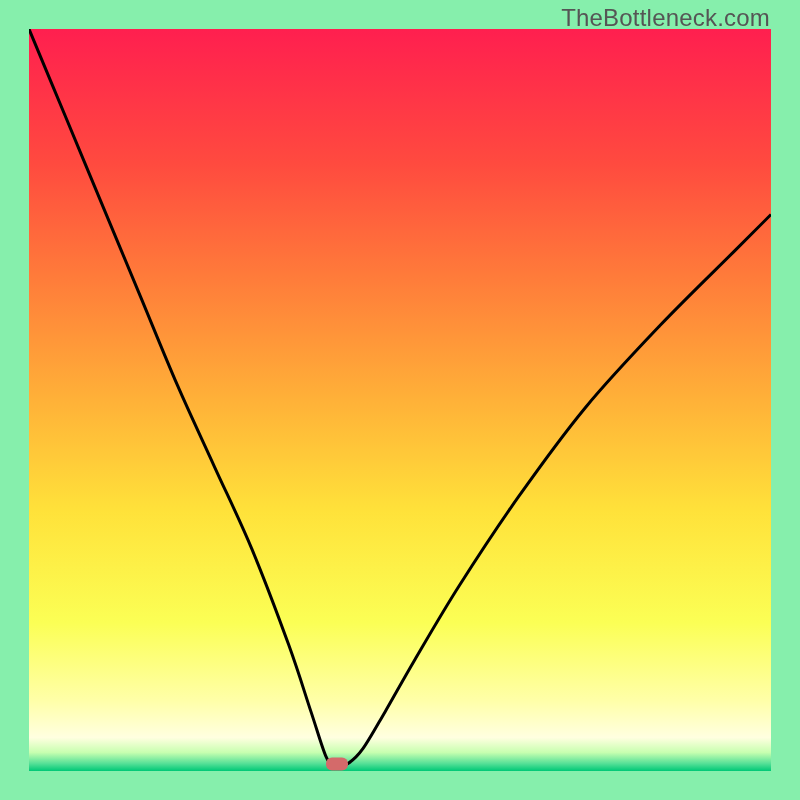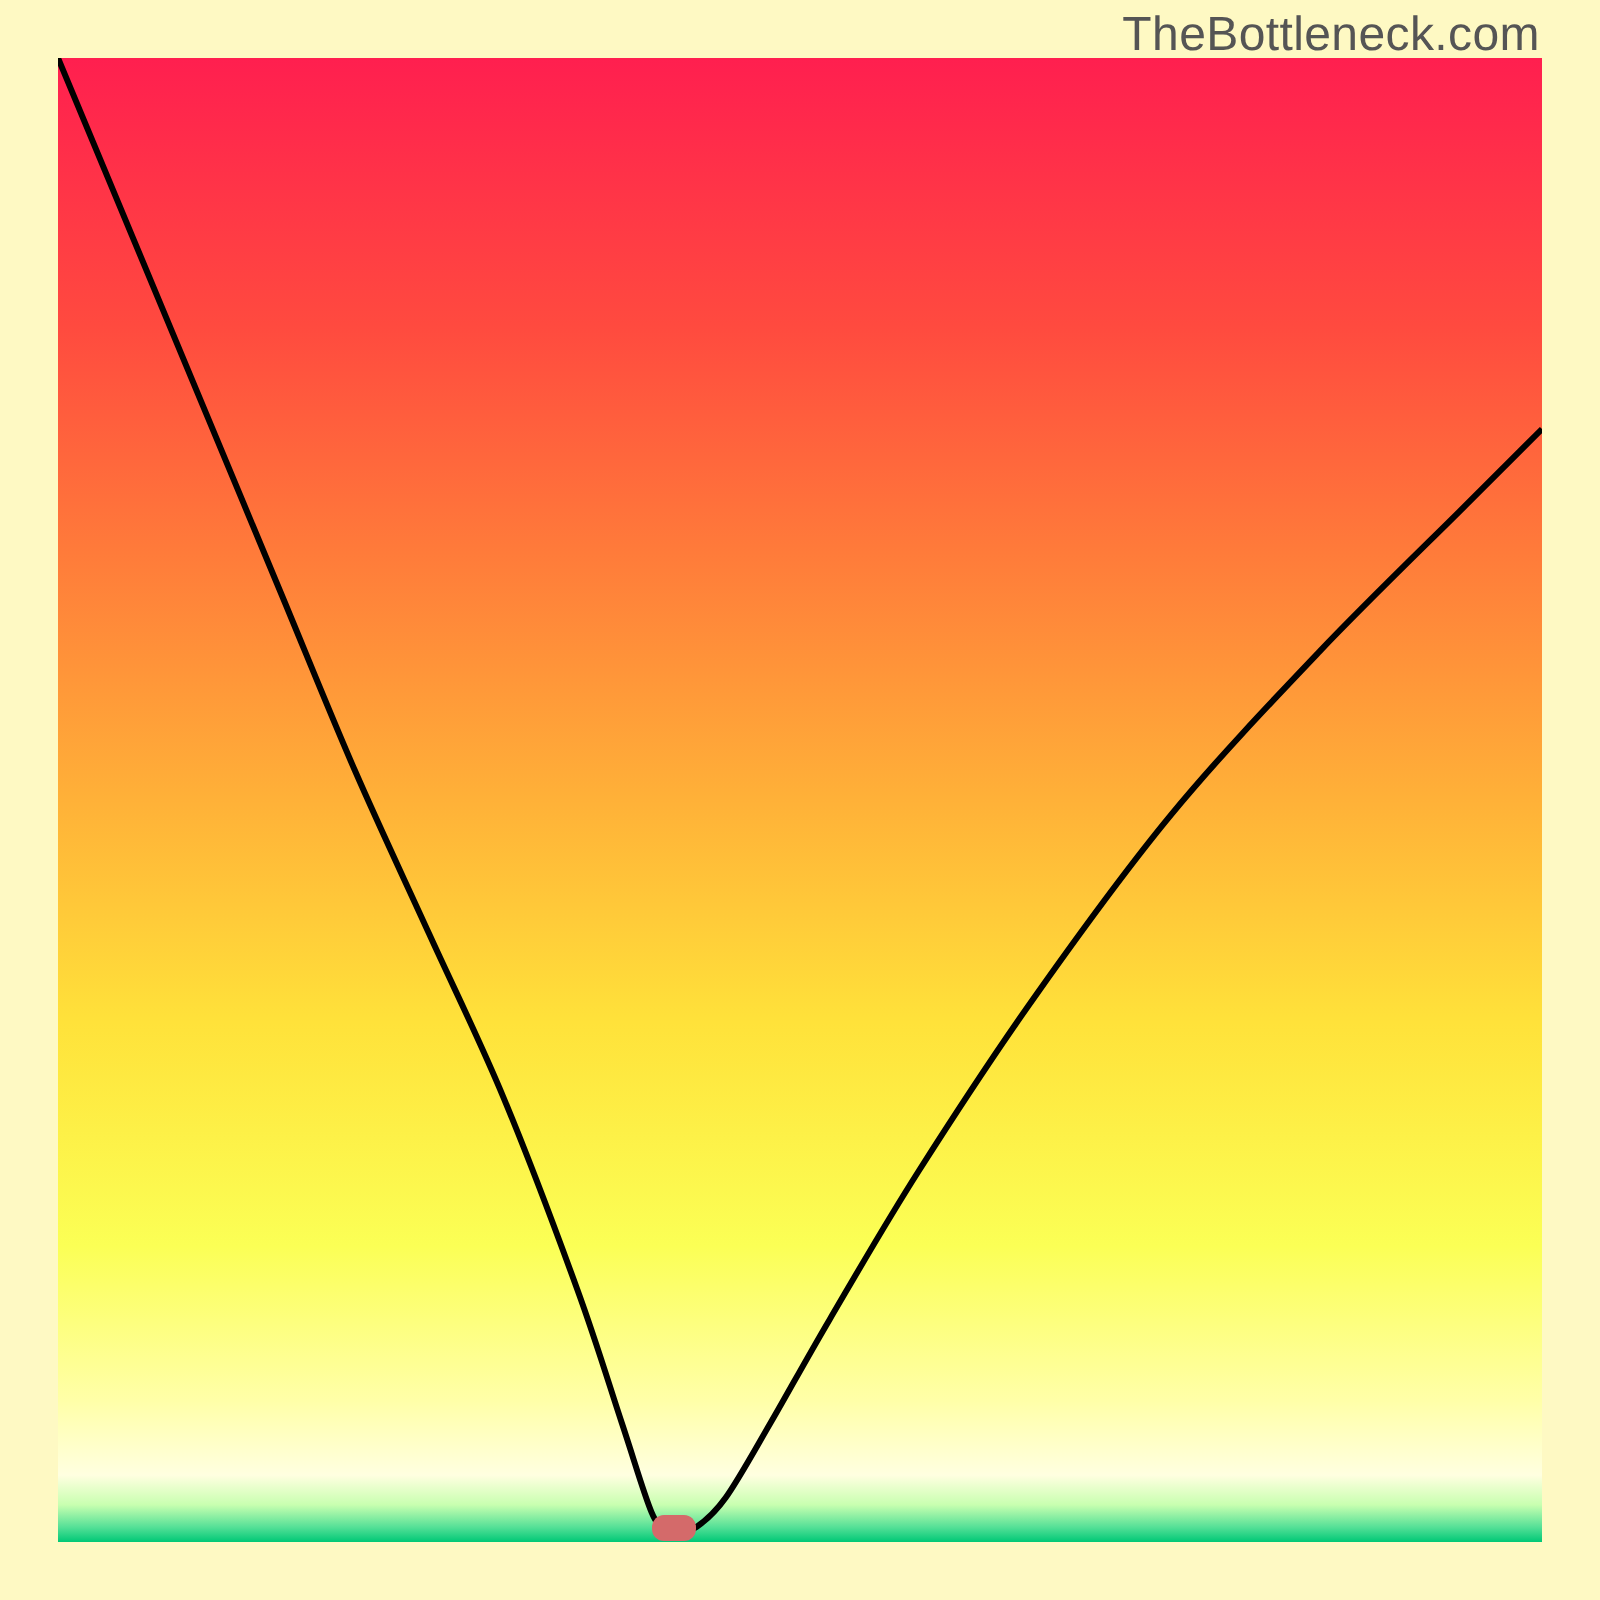--- a/index.html
+++ b/index.html
@@ -8,21 +8,21 @@
     width: 800px;
     height: 800px;
     overflow: hidden;
     background: #000;
     font-family: Arial, Helvetica, sans-serif;
   }
   .frame {
     position: relative;
     width: 800px;
     height: 800px;
-    background: #fef9c3;
+    background: #86efac;
   }
   .plot-area {
     position: absolute;
     left: 29px;
     top: 29px;
     width: 742px;
     height: 742px;
   }
   .gradient {
     position: absolute;

